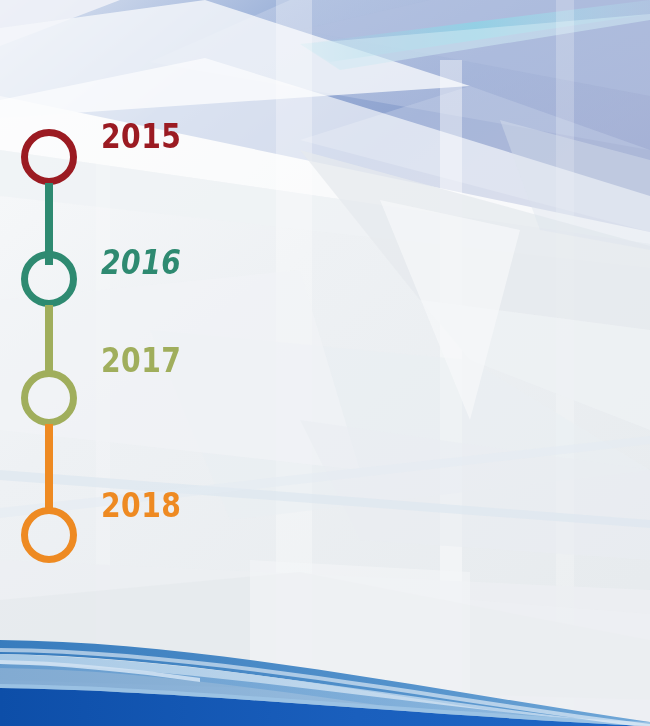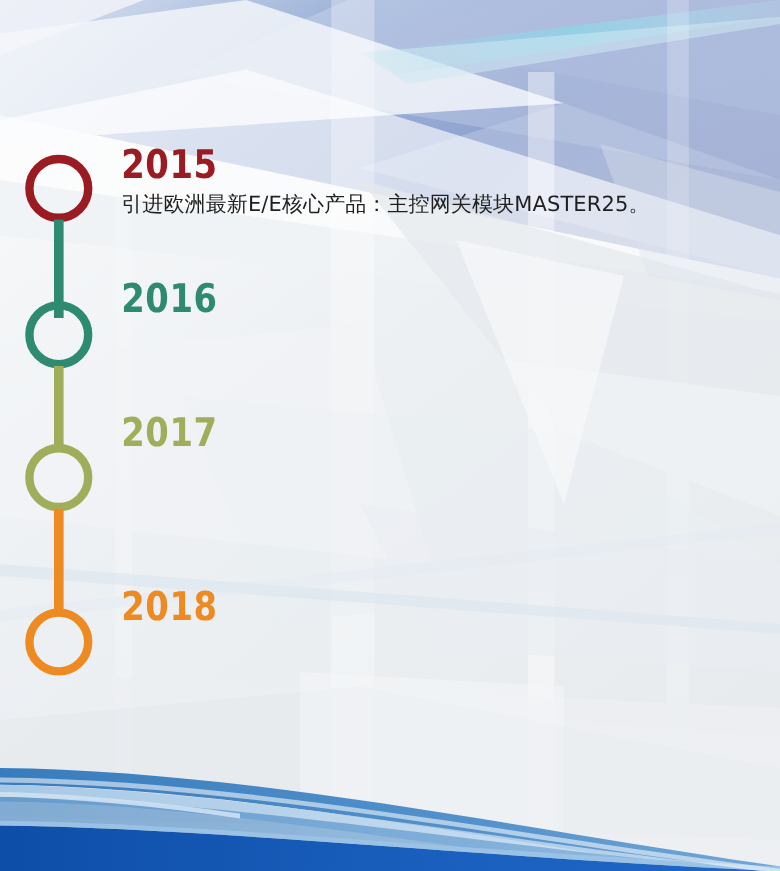--- a/index.html
+++ b/index.html
@@ -180,30 +180,29 @@
 
   <div class="timeline">
 
     <div class="entry">
       <div class="node-col" style="top: 129px;">
         <span class="ring" style="border-color: rgb(155, 27, 34);"></span>
       </div>
       <span class="connector" style="top: 183px; height: 82px; background: rgb(46, 138, 113);"></span>
       <div class="text-col" style="top: 120px;">
         <div class="year" style="color: rgb(155, 27, 34);">2015</div>
-        <p class="desc">引进欧洲最新E/E核心产品：主控网关模块MASTER25。</p>
       </div>
     </div>
 
     <div class="entry">
       <div class="node-col" style="top: 251px;">
         <span class="ring" style="border-color: rgb(46, 138, 113);"></span>
       </div>
       <span class="connector" style="top: 305px; height: 68px; background: rgb(160, 174, 92);"></span>
-      <div class="text-col" style="top: 232px;">
+      <div class="text-col" style="top: 246px; font-style: italic;">
         <div class="year" style="color: rgb(46, 138, 113);">2016</div>
       </div>
     </div>
 
     <div class="entry">
       <div class="node-col" style="top: 370px;">
         <span class="ring" style="border-color: rgb(160, 174, 92);"></span>
       </div>
       <span class="connector" style="top: 424px; height: 85px; background: rgb(238, 138, 34);"></span>
       <div class="text-col" style="top: 344px;">

